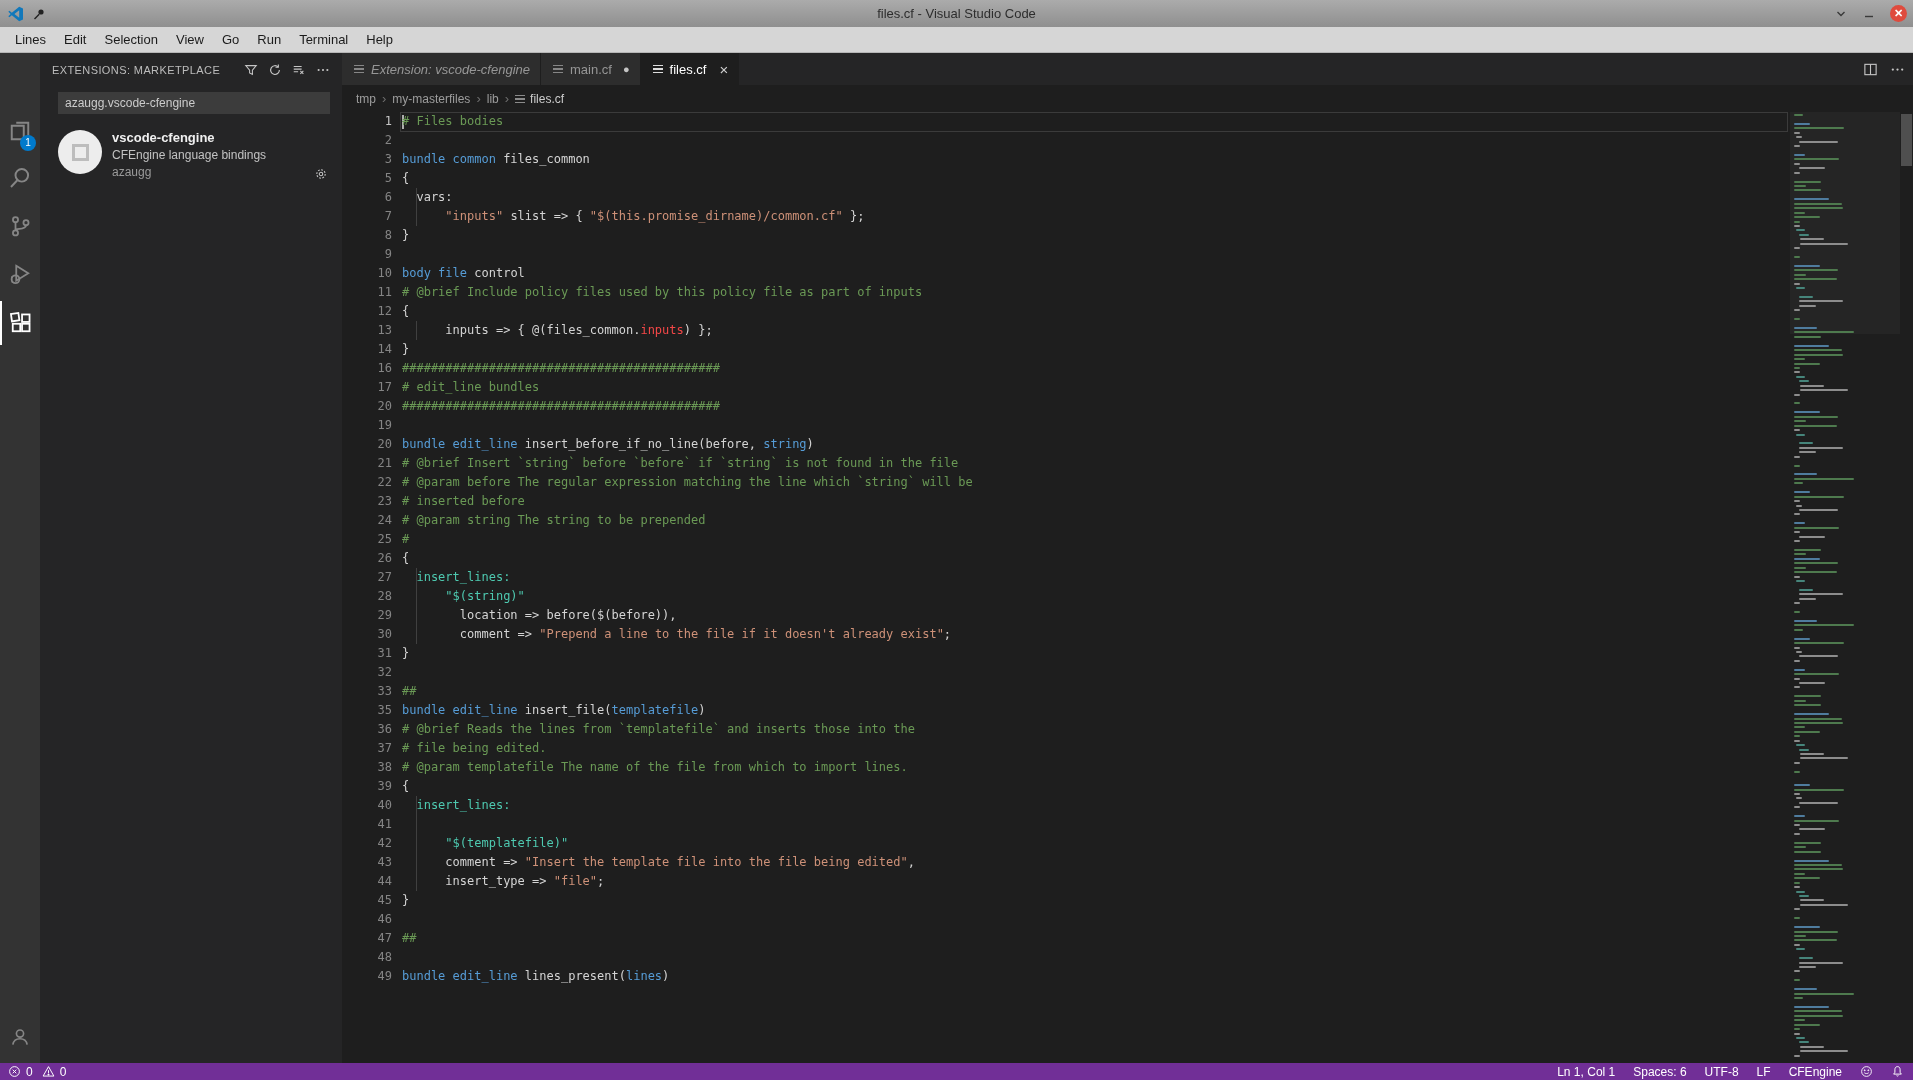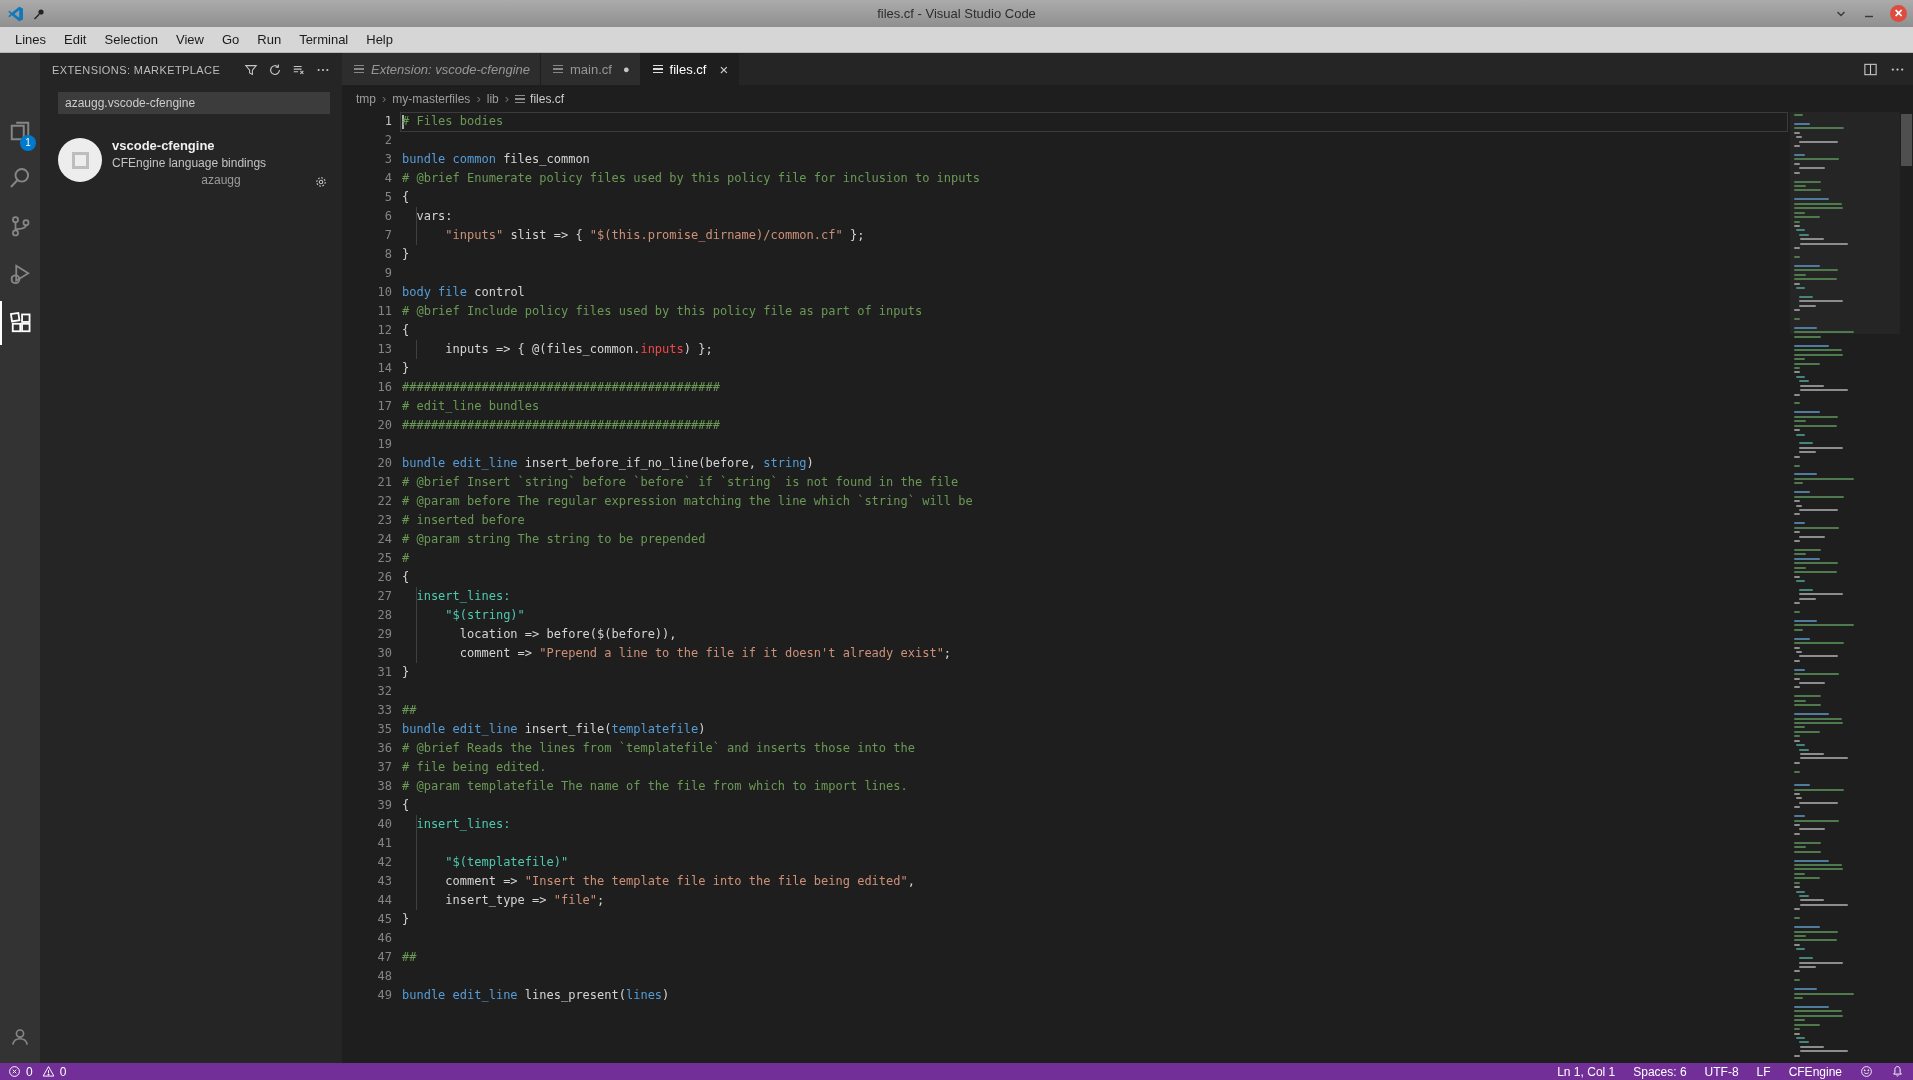--- a/index.html
+++ b/index.html
@@ -33,28 +33,28 @@
   
   #sidebar { position:absolute; left:40px; top:53px; width:302px; height:1010px; background:#252526; }
   #sidebar-header { height:33px; display:flex; align-items:center; padding:0 12px; }
   #sidebar-title { font-size:11px; color:#bcbcbc; letter-spacing:.4px; flex:1;
                    white-space:nowrap; overflow:hidden; }
   .sb-actions { display:flex; gap:10px; color:#c5c5c5; align-items:center; }
   #search-box { margin:6px 12px 0 18px; }
   #search-input { width:272px; height:22px; background:#3c3c3c; border:1px solid #3c3c3c;
                   color:#cccccc; font-size:12px; padding:0 6px; outline:none;
                   font-family:"Liberation Sans", sans-serif; }
-  #ext-item { position:relative; margin-top:20px; padding:4px 12px 10px 18px; display:flex; }
+  #ext-item { position:relative; margin-top:12px; padding:4px 12px 10px 18px; display:flex; }
   #ext-icon { width:44px; height:44px; border-radius:50%; background:#ededed; flex:0 0 44px;
               display:flex; align-items:center; justify-content:center; }
   #ext-icon .glyph { width:17px; height:17px; border:3px solid #bdbdbd; }
   #ext-meta { margin-left:10px; flex:1; }
   #ext-name { font-size:13px; font-weight:bold; color:#f0f0f0; }
   #ext-desc { font-size:12px; color:#c3c3c3; margin-top:3px; white-space:nowrap; }
-  #ext-author { font-size:12px; color:#9b9b9b; margin-top:3px;text-align:center; }
+  #ext-author { font-size:12px; color:#9b9b9b; margin-top:3px; }
   #ext-gear { position:absolute; right:14px; bottom:8px; color:#c5c5c5; }
 
   
   #editor-group { position:absolute; left:342px; top:53px; width:1571px; height:1010px; background:#1e1e1e; }
   #tab-bar { position:relative; height:32px; background:#252526; display:flex; }
   .tab { height:32px; display:flex; align-items:center; gap:7px; padding:0 10px 0 12px;
          font-size:13px; border-right:1px solid #1e1e1e; }
   .tab-inactive { background:#2d2d2d; color:#969696; }
   .tab-active { background:#1e1e1e; color:#ffffff; }
   .tab .italic-label { font-style:italic; }
@@ -298,21 +298,20 @@
           <span class="list-icon bc-ic"></span>
           <span>files.cf</span>
         </span>
       </div>
   </div>
   <div id="editor">
     <div id="code-lines">
         <div class="line cur"><span class="ln">1</span><span class="code"><span class="caret"></span><span class="tok-c"># Files bodies</span></span></div>
         <div class="line"><span class="ln">2</span><span class="code"></span></div>
         <div class="line"><span class="ln">3</span><span class="code"><span class="tok-k">bundle common</span><span class="tok-p"> files_common</span></span></div>
-        <div class="line"><span class="ln">4</span><span class="code"><span class="tok-c"># @brief Enumerate policy files used by this policy file for inclusion to inputs</span></span></div>
         <div class="line"><span class="ln">5</span><span class="code"><span class="tok-p">{</span></span></div>
         <div class="line"><span class="ln">6</span><span class="guide"></span><span class="code"><span class="tok-p">  vars:</span></span></div>
         <div class="line"><span class="ln">7</span><span class="guide"></span><span class="code"><span class="tok-p">      </span><span class="tok-s">"inputs"</span><span class="tok-p"> slist =&gt; { </span><span class="tok-s">"$(this.promise_dirname)/common.cf"</span><span class="tok-p"> };</span></span></div>
         <div class="line"><span class="ln">8</span><span class="code"><span class="tok-p">}</span></span></div>
         <div class="line"><span class="ln">9</span><span class="code"></span></div>
         <div class="line"><span class="ln">10</span><span class="code"><span class="tok-k">body file</span><span class="tok-p"> control</span></span></div>
         <div class="line"><span class="ln">11</span><span class="code"><span class="tok-c"># @brief Include policy files used by this policy file as part of inputs</span></span></div>
         <div class="line"><span class="ln">12</span><span class="code"><span class="tok-p">{</span></span></div>
         <div class="line"><span class="ln">13</span><span class="guide"></span><span class="code"><span class="tok-p">      inputs =&gt; { @(files_common.</span><span class="tok-r">inputs</span><span class="tok-p">) };</span></span></div>
         <div class="line"><span class="ln">14</span><span class="code"><span class="tok-p">}</span></span></div>

